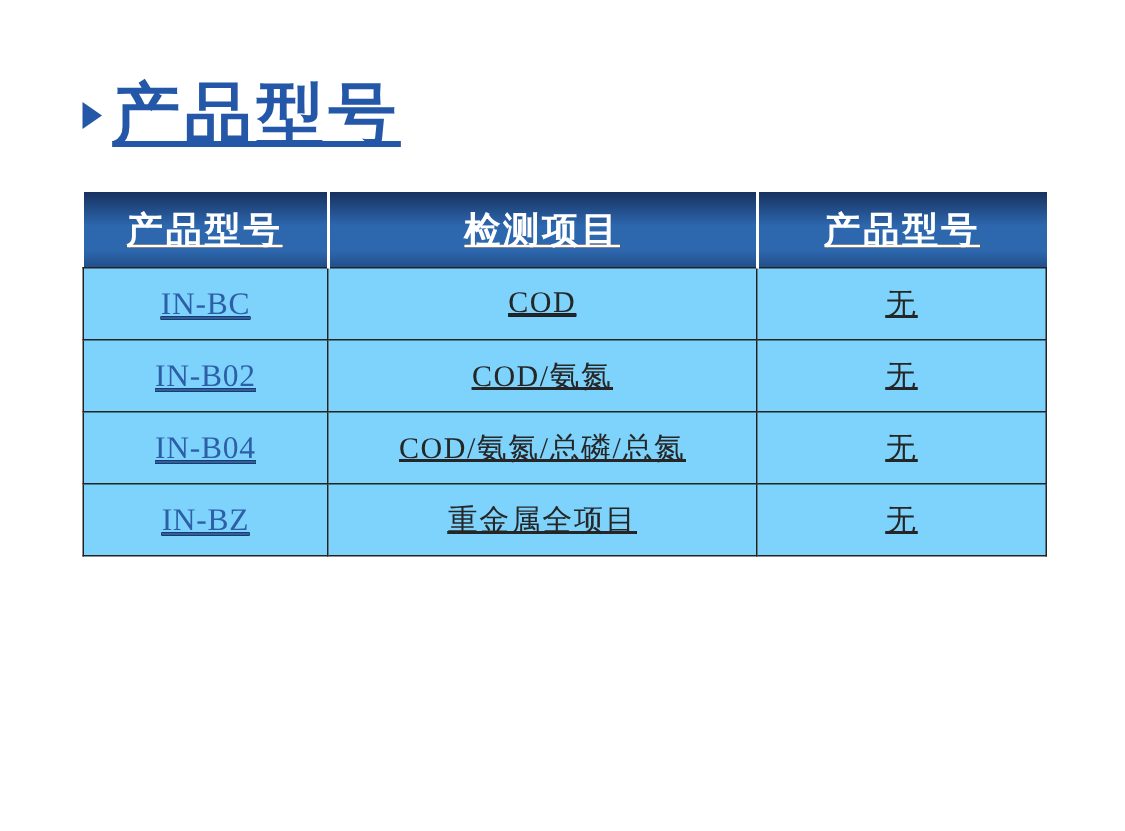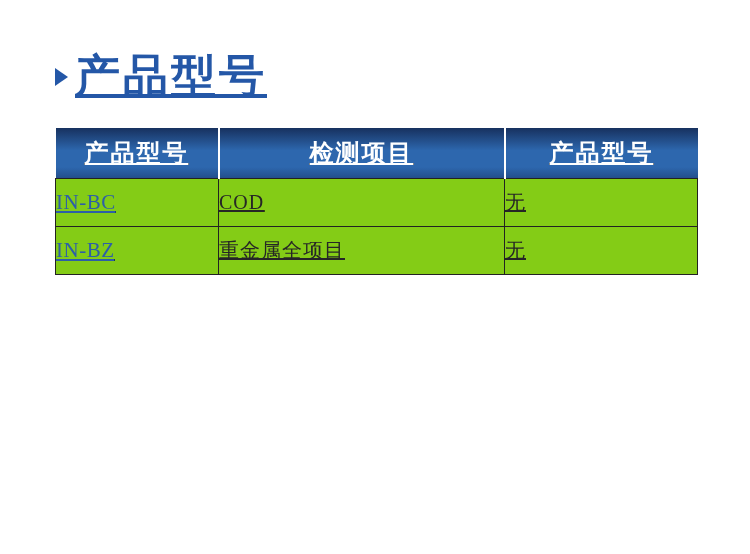--- a/index.html
+++ b/index.html
@@ -69,21 +69,22 @@
     text-align: center;
     vertical-align: middle;
     border: none;
   }
   .product-table thead th.sep {
     border-right: 2px solid #ffffff;
   }
   .product-table tbody td {
     height: 48px;
     border: 1px solid var(--border-color);
-    background: #84cc16;
+    background: #7dd3fc;
+    text-align: center;
     vertical-align: middle;
     font-size: 20px;
     color: var(--body-text);
     letter-spacing: 1px;
   }
   .product-table tbody td.model-cell {
     color: var(--model-blue);
     font-size: 21px;
     letter-spacing: 0.5px;
   }
@@ -109,18 +110,28 @@
       <th>产品型号</th>
     </tr>
   </thead>
   <tbody>
     <tr>
       <td class="model-cell">IN-BC</td>
       <td>COD</td>
       <td>无</td>
     </tr>
     <tr>
+      <td class="model-cell">IN-B02</td>
+      <td>COD/氨氮</td>
+      <td>无</td>
+    </tr>
+    <tr>
+      <td class="model-cell">IN-B04</td>
+      <td>COD/氨氮/总磷/总氮</td>
+      <td>无</td>
+    </tr>
+    <tr>
       <td class="model-cell">IN-BZ</td>
       <td>重金属全项目</td>
       <td>无</td>
     </tr>
   </tbody>
 </table>
 
 </body></html>

